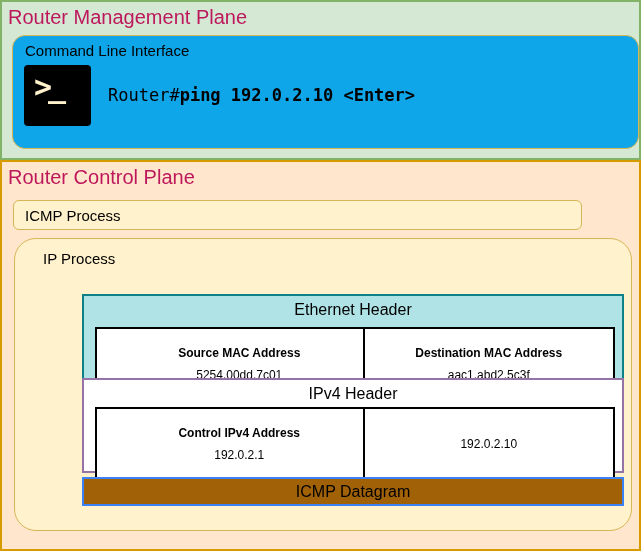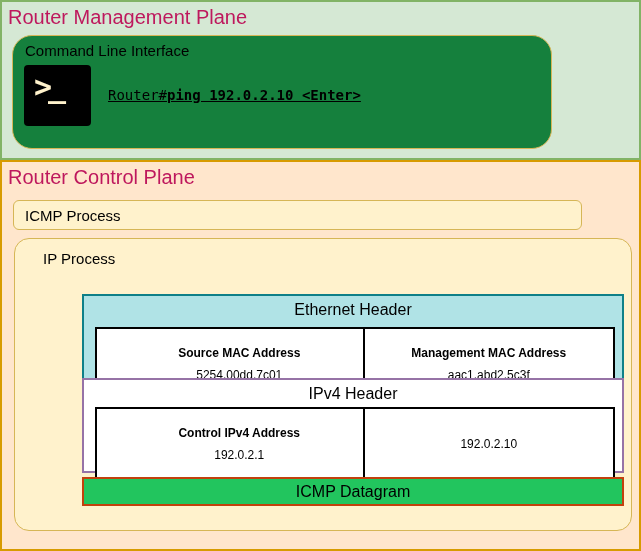--- a/index.html
+++ b/index.html
@@ -17,24 +17,24 @@
     left: 0; top: 0; width: 641px; height: 160px;
     background: #d5e8d4;
     border: 2px solid #82b366;
   }
   .plane-title {
     position: absolute; left: 6px; top: 3px;
     font-size: 20px; line-height: 24px; color: #be185d;
   }
   .cli-panel {
     position: absolute; left: 10px; top: 33px;
-    width: 540px; height: 114px;
-    background: #15803d;
+    width: 627px; height: 114px;
+    background: #0ea5e9;
     border: 1.5px solid #d6b656;
-    border-radius: 20px;
+    border-radius: 13px;
   }
   .panel-title {
     position: absolute; left: 12px; top: 6px;
     font-size: 15px; line-height: 18px;
   }
   .terminal-icon {
     position: absolute; left: 11px; top: 29px;
     width: 67px; height: 61px;
     background: #000000;
     border-radius: 4px;
@@ -44,23 +44,22 @@
     position: absolute; left: 10px; top: 4px;
     font-family: "DejaVu Sans Mono", monospace;
     font-weight: bold;
     font-size: 30px;
     letter-spacing: -4px;
     color: #fff2cc;
   }
   .cli-command {
     position: absolute; left: 95px; top: 50px;
     font-family: "DejaVu Sans Mono", monospace;
-    font-size: 14px; line-height: 18px;
+    font-size: 17px; line-height: 18px;
     white-space: pre;
-    text-decoration: underline;
   }
   .cli-command .cmd-bold { font-weight: bold; }
   .control-plane {
     left: 0; top: 160px; width: 641px; height: 391px;
     background: #ffe6cc;
     border: 2px solid #d79b00;
   }
   .icmp-process {
     position: absolute; left: 11px; top: 38px;
     width: 569px; height: 30px;
@@ -69,21 +68,21 @@
     border-radius: 6px;
     display: flex; align-items: center;
     padding-left: 11px;
     font-size: 15px;
   }
   .ip-process {
     position: absolute; left: 12px; top: 76px;
     width: 618px; height: 293px;
     background: #fff2cc;
     border: 1.5px solid #d6b656;
-    border-radius: 15px;
+    border-radius: 22px;
   }
   .ip-process-title {
     position: absolute; left: 28px; top: 11px;
     font-size: 15px; line-height: 18px;
   }
   .stack-box { position: absolute; left: 67px; width: 542px; }
   .eth-box {
     top: 35px; height: 102px;
     background: #b0e3e6;
     border: 2px solid #0e8088;
@@ -114,22 +113,22 @@
     display: flex; flex-direction: column;
     align-items: center; justify-content: center;
     gap: 8px;
   }
   .field-cell.with-divider { border-right: 2px solid #000000; }
   .field-label { font-size: 12px; font-weight: bold; }
   .field-value { font-size: 12px; }
   .icmp-datagram {
     position: absolute; left: 67px; top: 238px;
     width: 542px; height: 29px;
-    background: #22c55e;
-    border: 2px solid #c2410c;
+    background: #a16207;
+    border: 2px solid #3b82f6;
     display: flex; align-items: center; justify-content: center;
     font-size: 16px;
   }
 </style>
 </head>
 <body>
 
 <div class="canvas">
 
   <div class="plane mgmt-plane">
@@ -157,21 +156,21 @@
       <div class="ip-process-title">IP Process</div>
 
       <div class="stack-box eth-box">
         <div class="stack-title">Ethernet Header</div>
         <div class="fields-table">
           <div class="field-cell with-divider">
             <div class="field-label">Source MAC Address</div>
             <div class="field-value">5254.00dd.7c01</div>
           </div>
           <div class="field-cell">
-            <div class="field-label">Management MAC Address</div>
+            <div class="field-label">Destination MAC Address</div>
             <div class="field-value">aac1.abd2.5c3f</div>
           </div>
         </div>
       </div>
 
       <div class="stack-box ipv4-box">
         <div class="stack-title">IPv4 Header</div>
         <div class="fields-table">
           <div class="field-cell with-divider">
             <div class="field-label">Control IPv4 Address</div>

